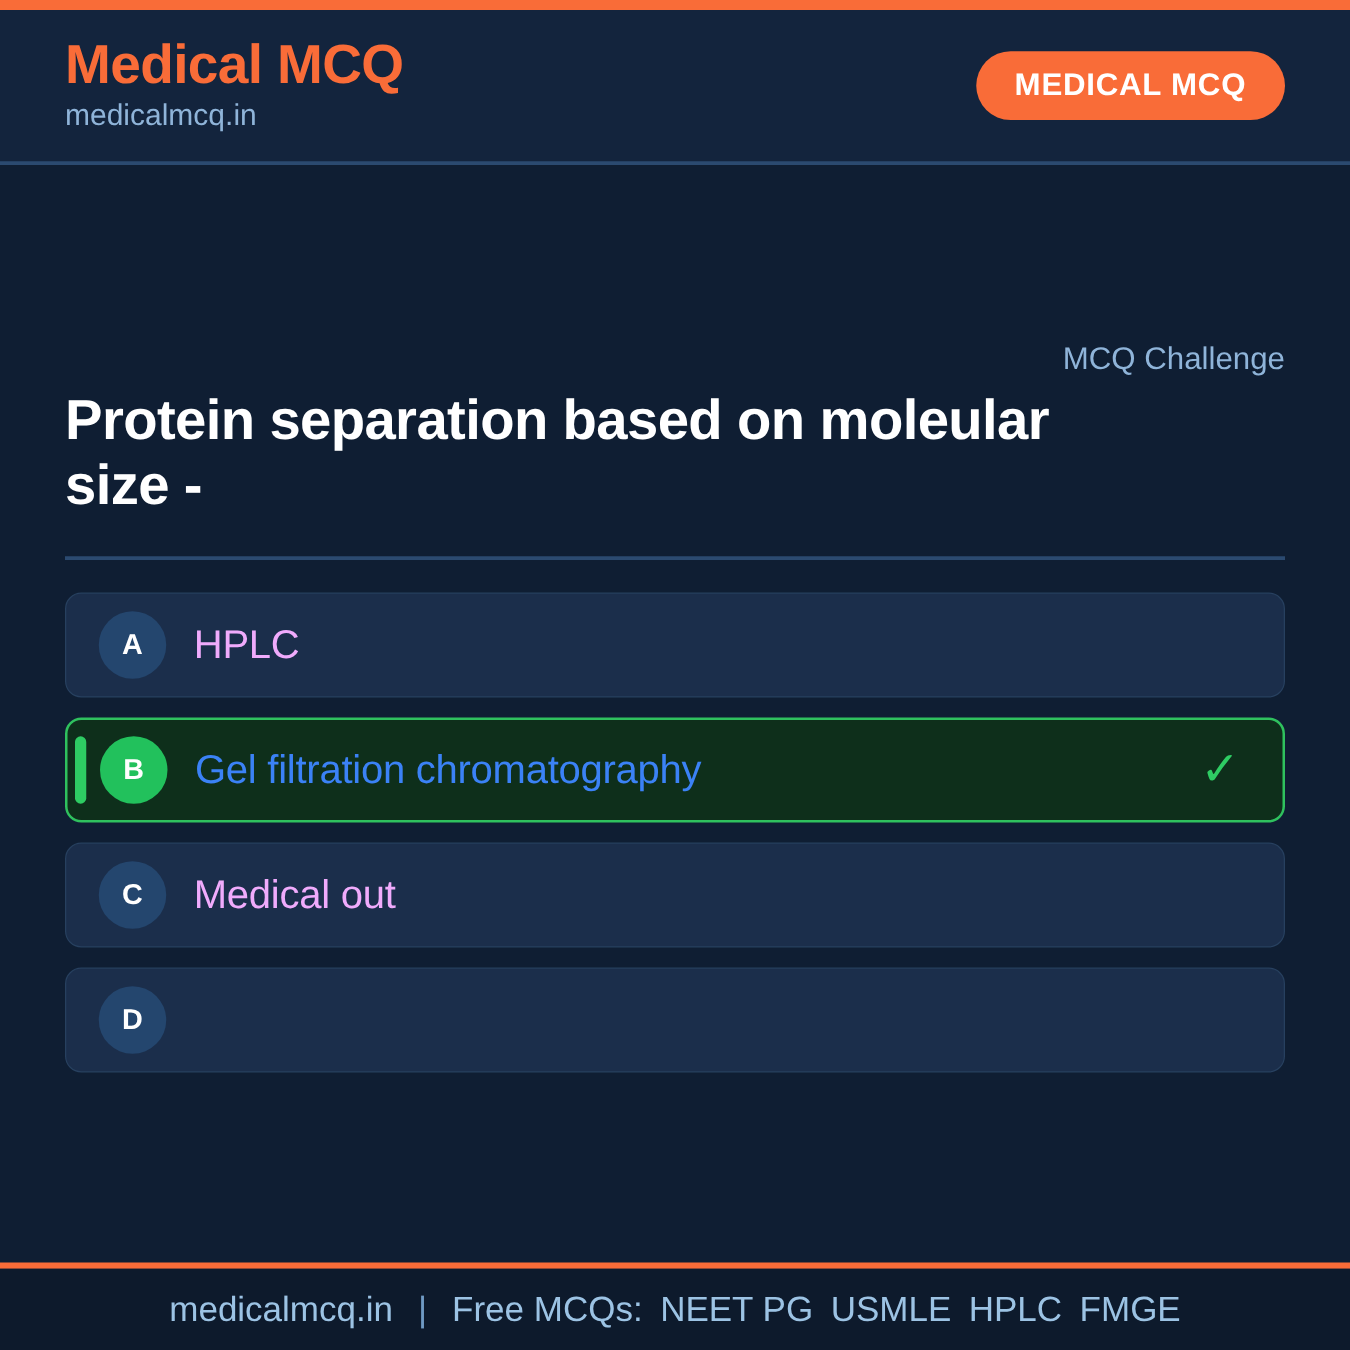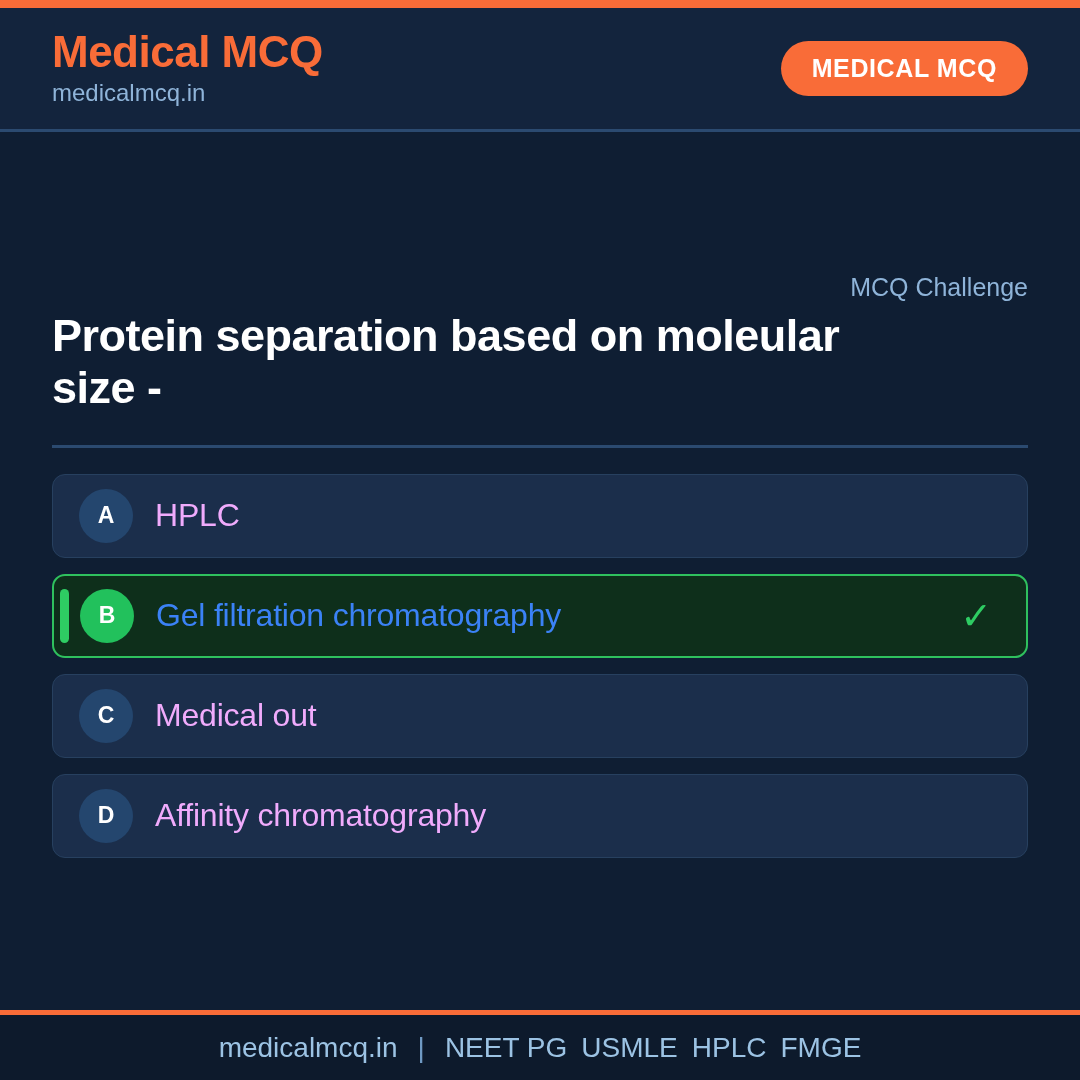--- a/index.html
+++ b/index.html
@@ -228,32 +228,32 @@
       <div class="check-icon">✓</div>
     </div>
 
     <div class="option">
       <div class="badge">C</div>
       <div class="option-text">Medical out</div>
     </div>
 
     <div class="option">
       <div class="badge">D</div>
-      <div class="option-text">Affinity chromatography</div>
     </div>
 
   </div>
 </div>
 
 <div class="footer-accent"></div>
 
 <div class="footer">
   <div class="footer-inner">
     <span>medicalmcq.in</span>
     <span class="footer-sep">|</span>
+    <span>Free MCQs:</span>
     <span class="footer-exams">
       <span>NEET PG</span>
       <span>USMLE</span>
       <span>HPLC</span>
       <span>FMGE</span>
     </span>
   </div>
 </div>
 
 </body></html>

